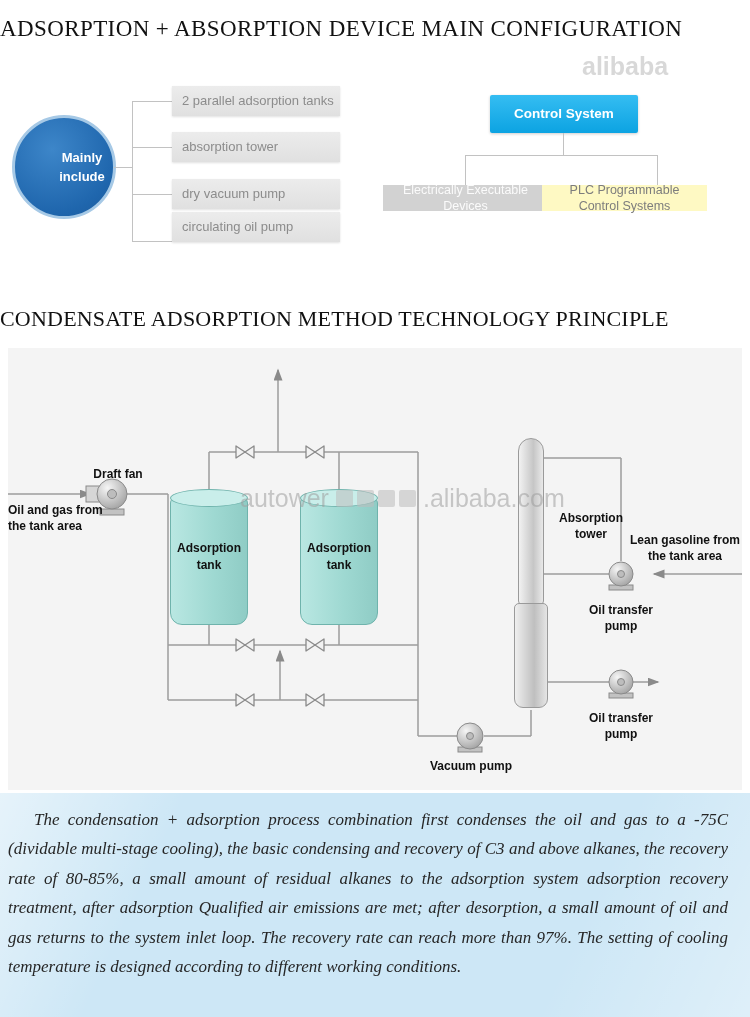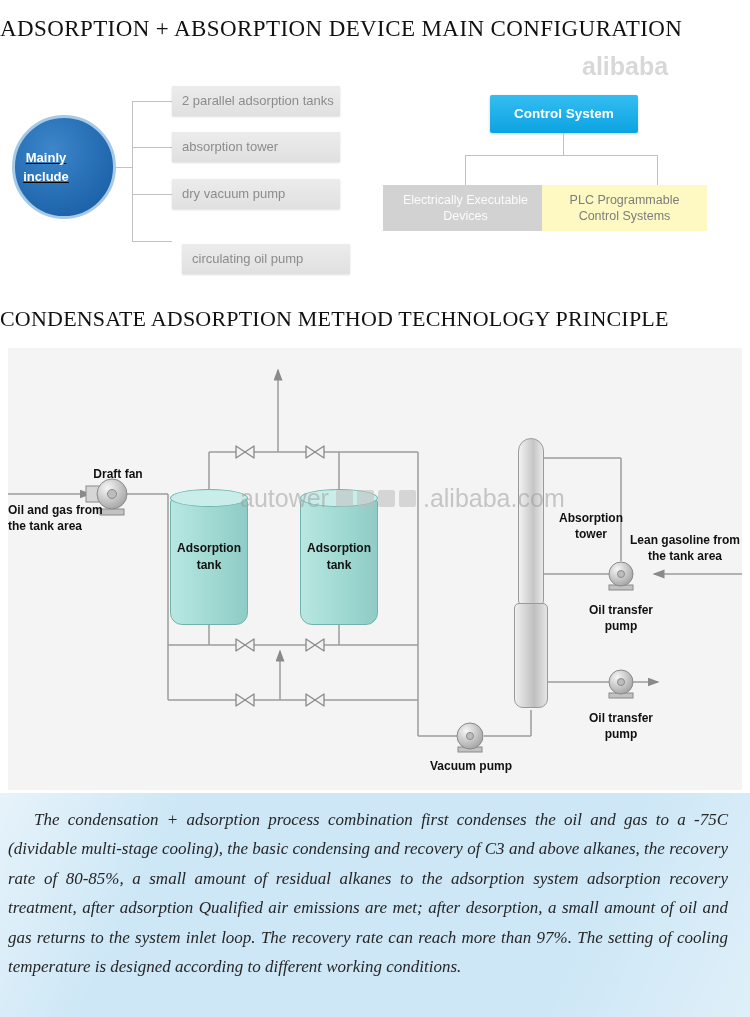--- a/index.html
+++ b/index.html
@@ -7,30 +7,30 @@
         font-family:"Liberation Sans",sans-serif;}
   
   .title{position:absolute;left:0;width:750px;text-align:left;
          font-family:"Liberation Serif",serif;font-weight:normal;color:#111;}
   #title-main{top:16px;font-size:23px;letter-spacing:.4px;}
   #title-section{top:306px;font-size:22px;letter-spacing:.2px;}
   
   .hub-circle{position:absolute;left:12px;top:115px;width:104px;height:104px;border-radius:50%;
               background:radial-gradient(circle at 38% 32%, #3d86c9 0%, #1f66ad 70%, #1b5a9b 100%);
               border:3px solid #a6c9e6;box-sizing:border-box;
-              display:flex;align-items:center;justify-content:flex-start;text-decoration:underline;}
+              display:flex;align-items:center;justify-content:flex-end;}
   .hub-circle span{color:#fff;font-size:13px;font-weight:bold;text-align:center;width:62px;line-height:1.5;}
   .cfg-hline,.cfg-vline{position:absolute;background:#c2c2c2;}
   .cfg-box{position:absolute;left:172px;width:168px;height:30px;background:linear-gradient(180deg,#ececec,#e0e0e0);
            color:#8c8c8c;font-size:13px;line-height:30px;padding-left:10px;box-sizing:border-box;
            box-shadow:0 1px 2px rgba(0,0,0,.12);}
   .ctrl-box{position:absolute;left:490px;top:95px;width:148px;height:38px;border-radius:2px;
             background:linear-gradient(180deg,#35bdf2,#0ca3e2);color:#fff;font-size:13.5px;font-weight:bold;
             text-align:center;line-height:38px;box-shadow:0 1px 3px rgba(0,0,0,.2);}
-  .ctrl-child{position:absolute;top:185px;width:165px;height:46px;font-size:12.5px;text-align:center;
+  .ctrl-child{position:absolute;top:185px;width:165px;height:26px;font-size:12.5px;text-align:center;
               display:flex;align-items:center;justify-content:center;line-height:1.3;padding:2px 6px;box-sizing:border-box;}
   #ctrl-child-a{left:383px;background:#d2d2d2;color:#fbfbfb;}
   #ctrl-child-b{left:542px;background:#fef9c3;color:#7d7d7d;}
   .wm-top{position:absolute;left:582px;top:52px;font-size:25px;color:#c4c4c4;opacity:.65;font-weight:bold;}
   
   .flow{position:absolute;left:8px;top:348px;width:734px;height:442px;background:#f4f4f4;}
   .flow svg{position:absolute;left:0;top:0;z-index:1;}
   .tank{position:absolute;top:149px;width:78px;height:128px;z-index:2;
         background:linear-gradient(90deg,#b9e7e2 0%,#9fd9d2 55%,#8fccc5 100%);
         border:1px solid #6fb3ac;border-radius:6px 6px 12px 12px;box-sizing:border-box;}
@@ -74,21 +74,21 @@
     <div class="cfg-hline" style="left:114px;top:167px;width:18px;height:1px;"></div>
     <div class="cfg-vline" style="left:132px;top:101px;width:1px;height:140px;"></div>
     <div class="cfg-hline" style="left:132px;top:101px;width:40px;height:1px;"></div>
     <div class="cfg-hline" style="left:132px;top:147px;width:40px;height:1px;"></div>
     <div class="cfg-hline" style="left:132px;top:194px;width:40px;height:1px;"></div>
     <div class="cfg-hline" style="left:132px;top:241px;width:40px;height:1px;"></div>
 
     <div class="cfg-box" style="top:86px;">2 parallel adsorption tanks</div>
     <div class="cfg-box" style="top:132px;">absorption tower</div>
     <div class="cfg-box" style="top:179px;">dry vacuum pump</div>
-    <div class="cfg-box" style="top:244px;margin-left:10px;">circulating oil pump</div>
+    <div class="cfg-box" style="top:212px;">circulating oil pump</div>
 
     <div class="wm-top">alibaba</div>
     <div class="ctrl-box">Control System</div>
     <div class="cfg-vline" style="left:563px;top:133px;width:1px;height:22px;"></div>
     <div class="cfg-hline" style="left:465px;top:155px;width:193px;height:1px;"></div>
     <div class="cfg-vline" style="left:465px;top:155px;width:1px;height:30px;"></div>
     <div class="cfg-vline" style="left:657px;top:155px;width:1px;height:30px;"></div>
     <div class="ctrl-child" id="ctrl-child-a">Electrically Executable Devices</div>
     <div class="ctrl-child" id="ctrl-child-b">PLC Programmable Control Systems</div>
   </div>

